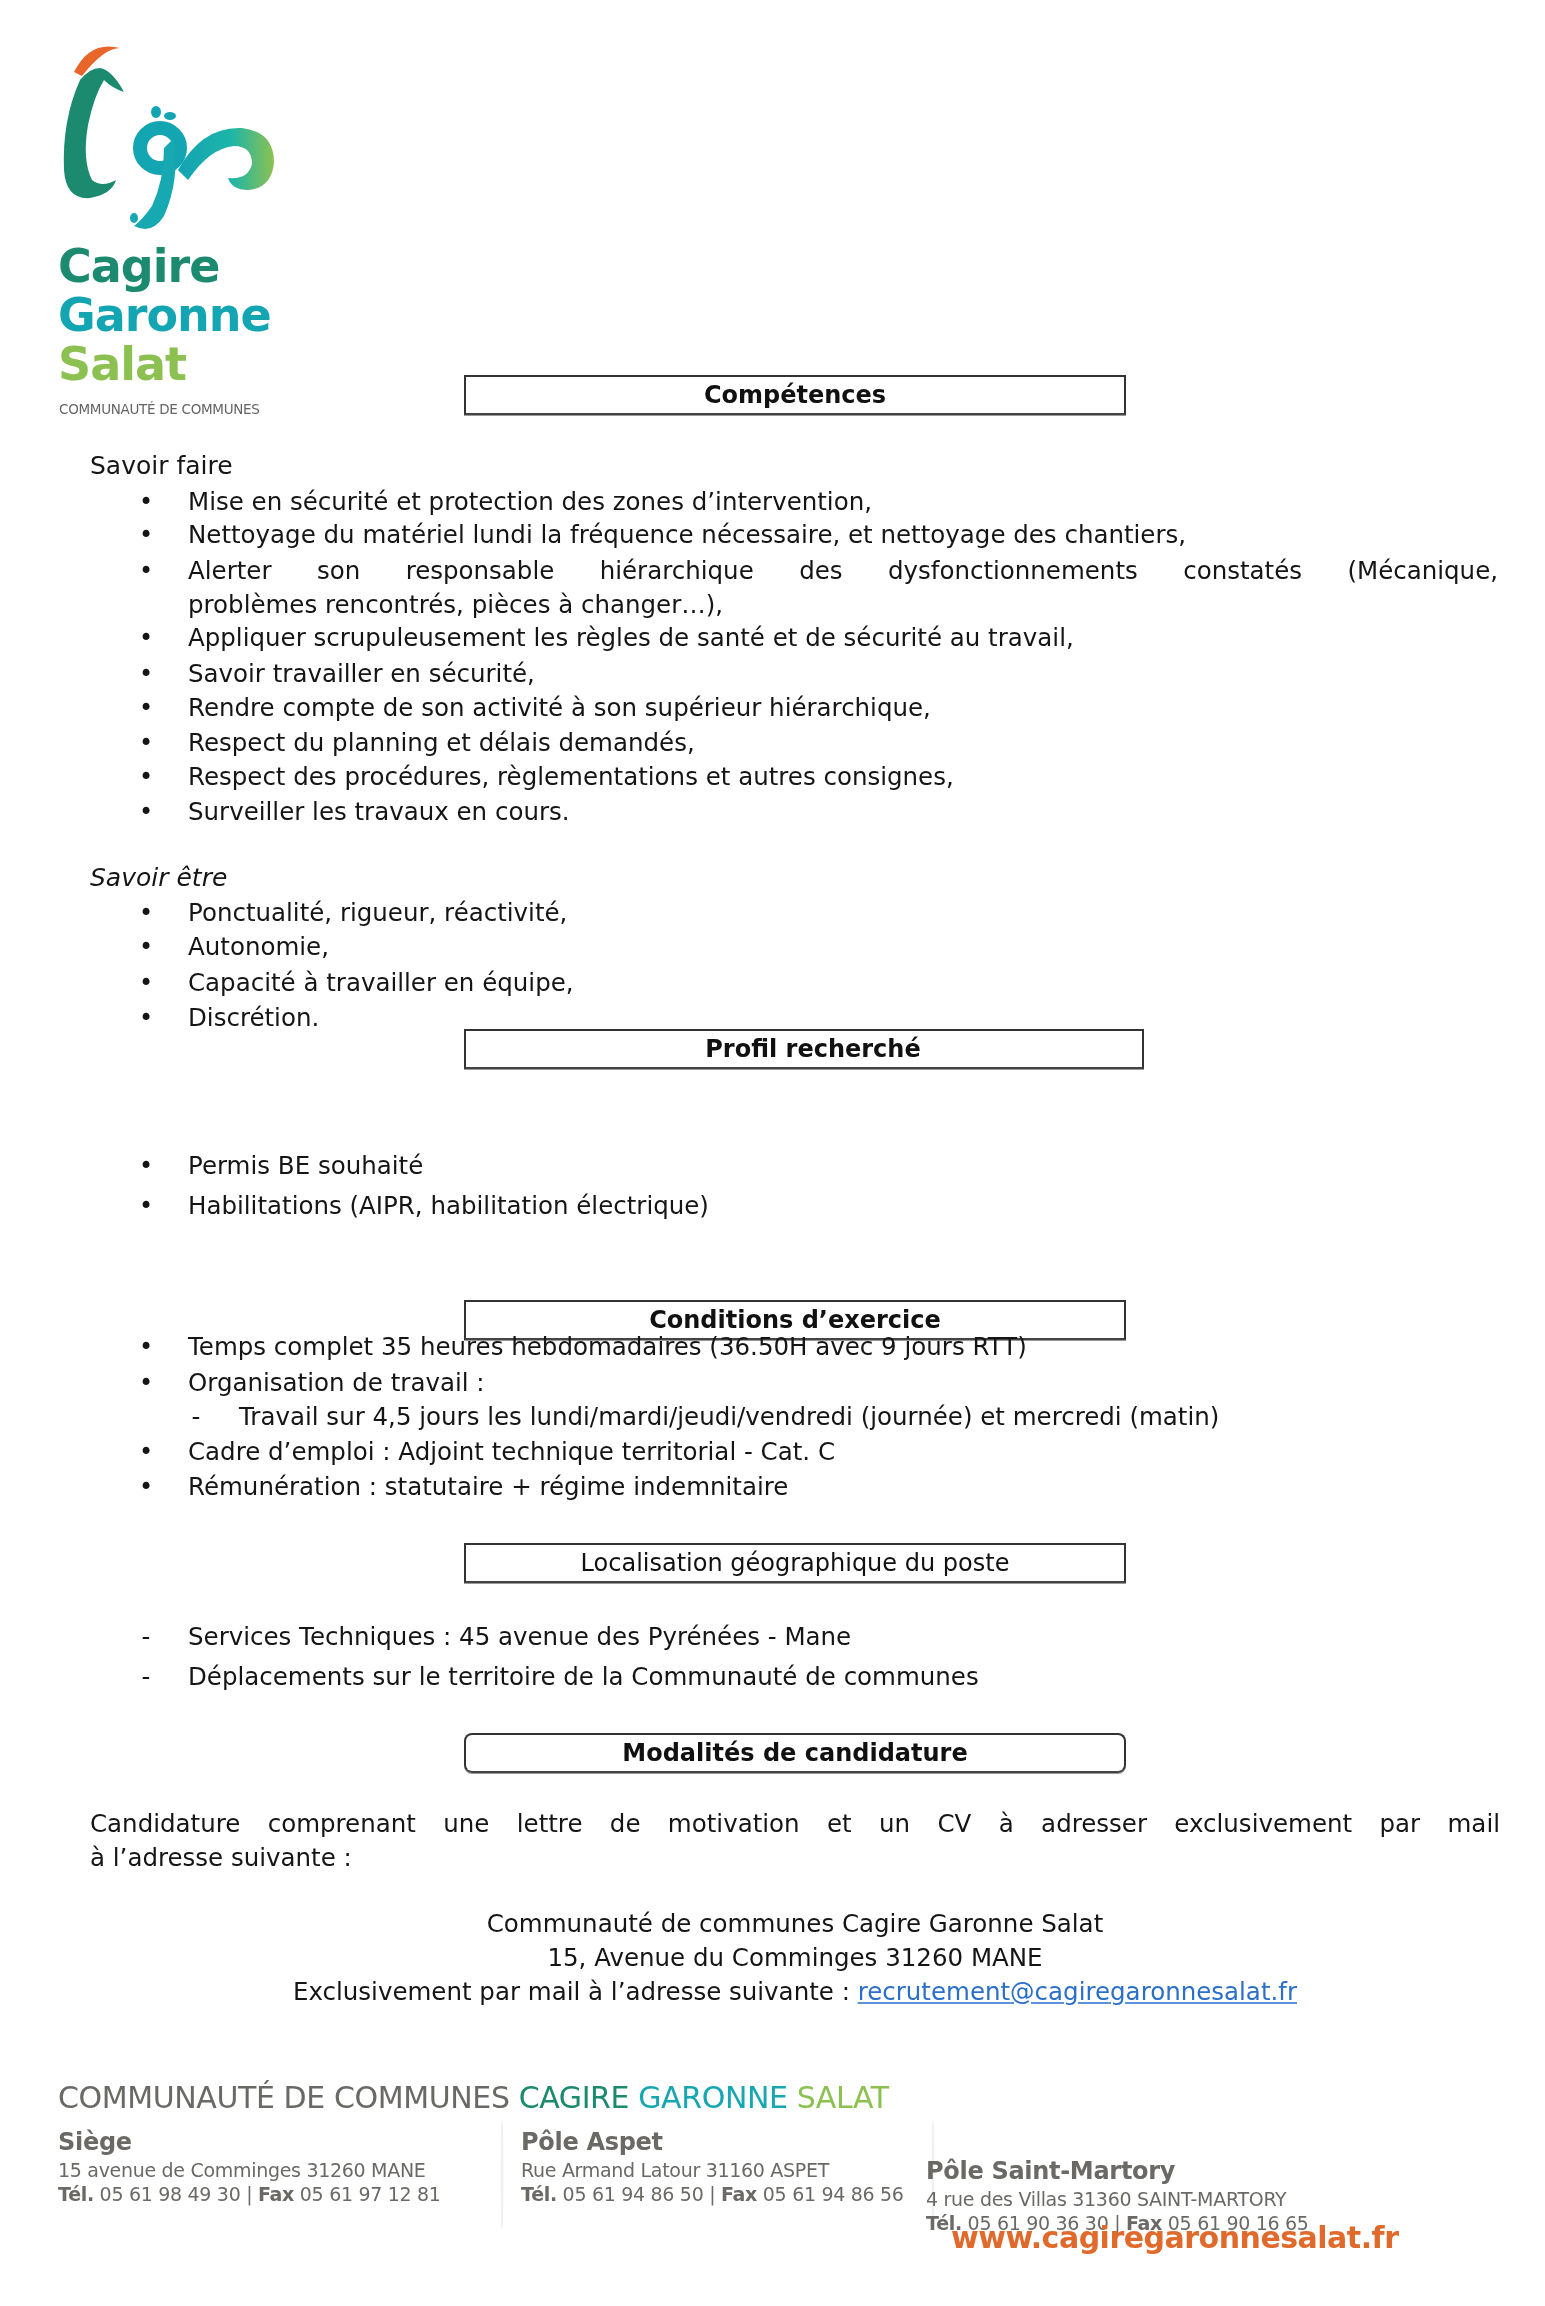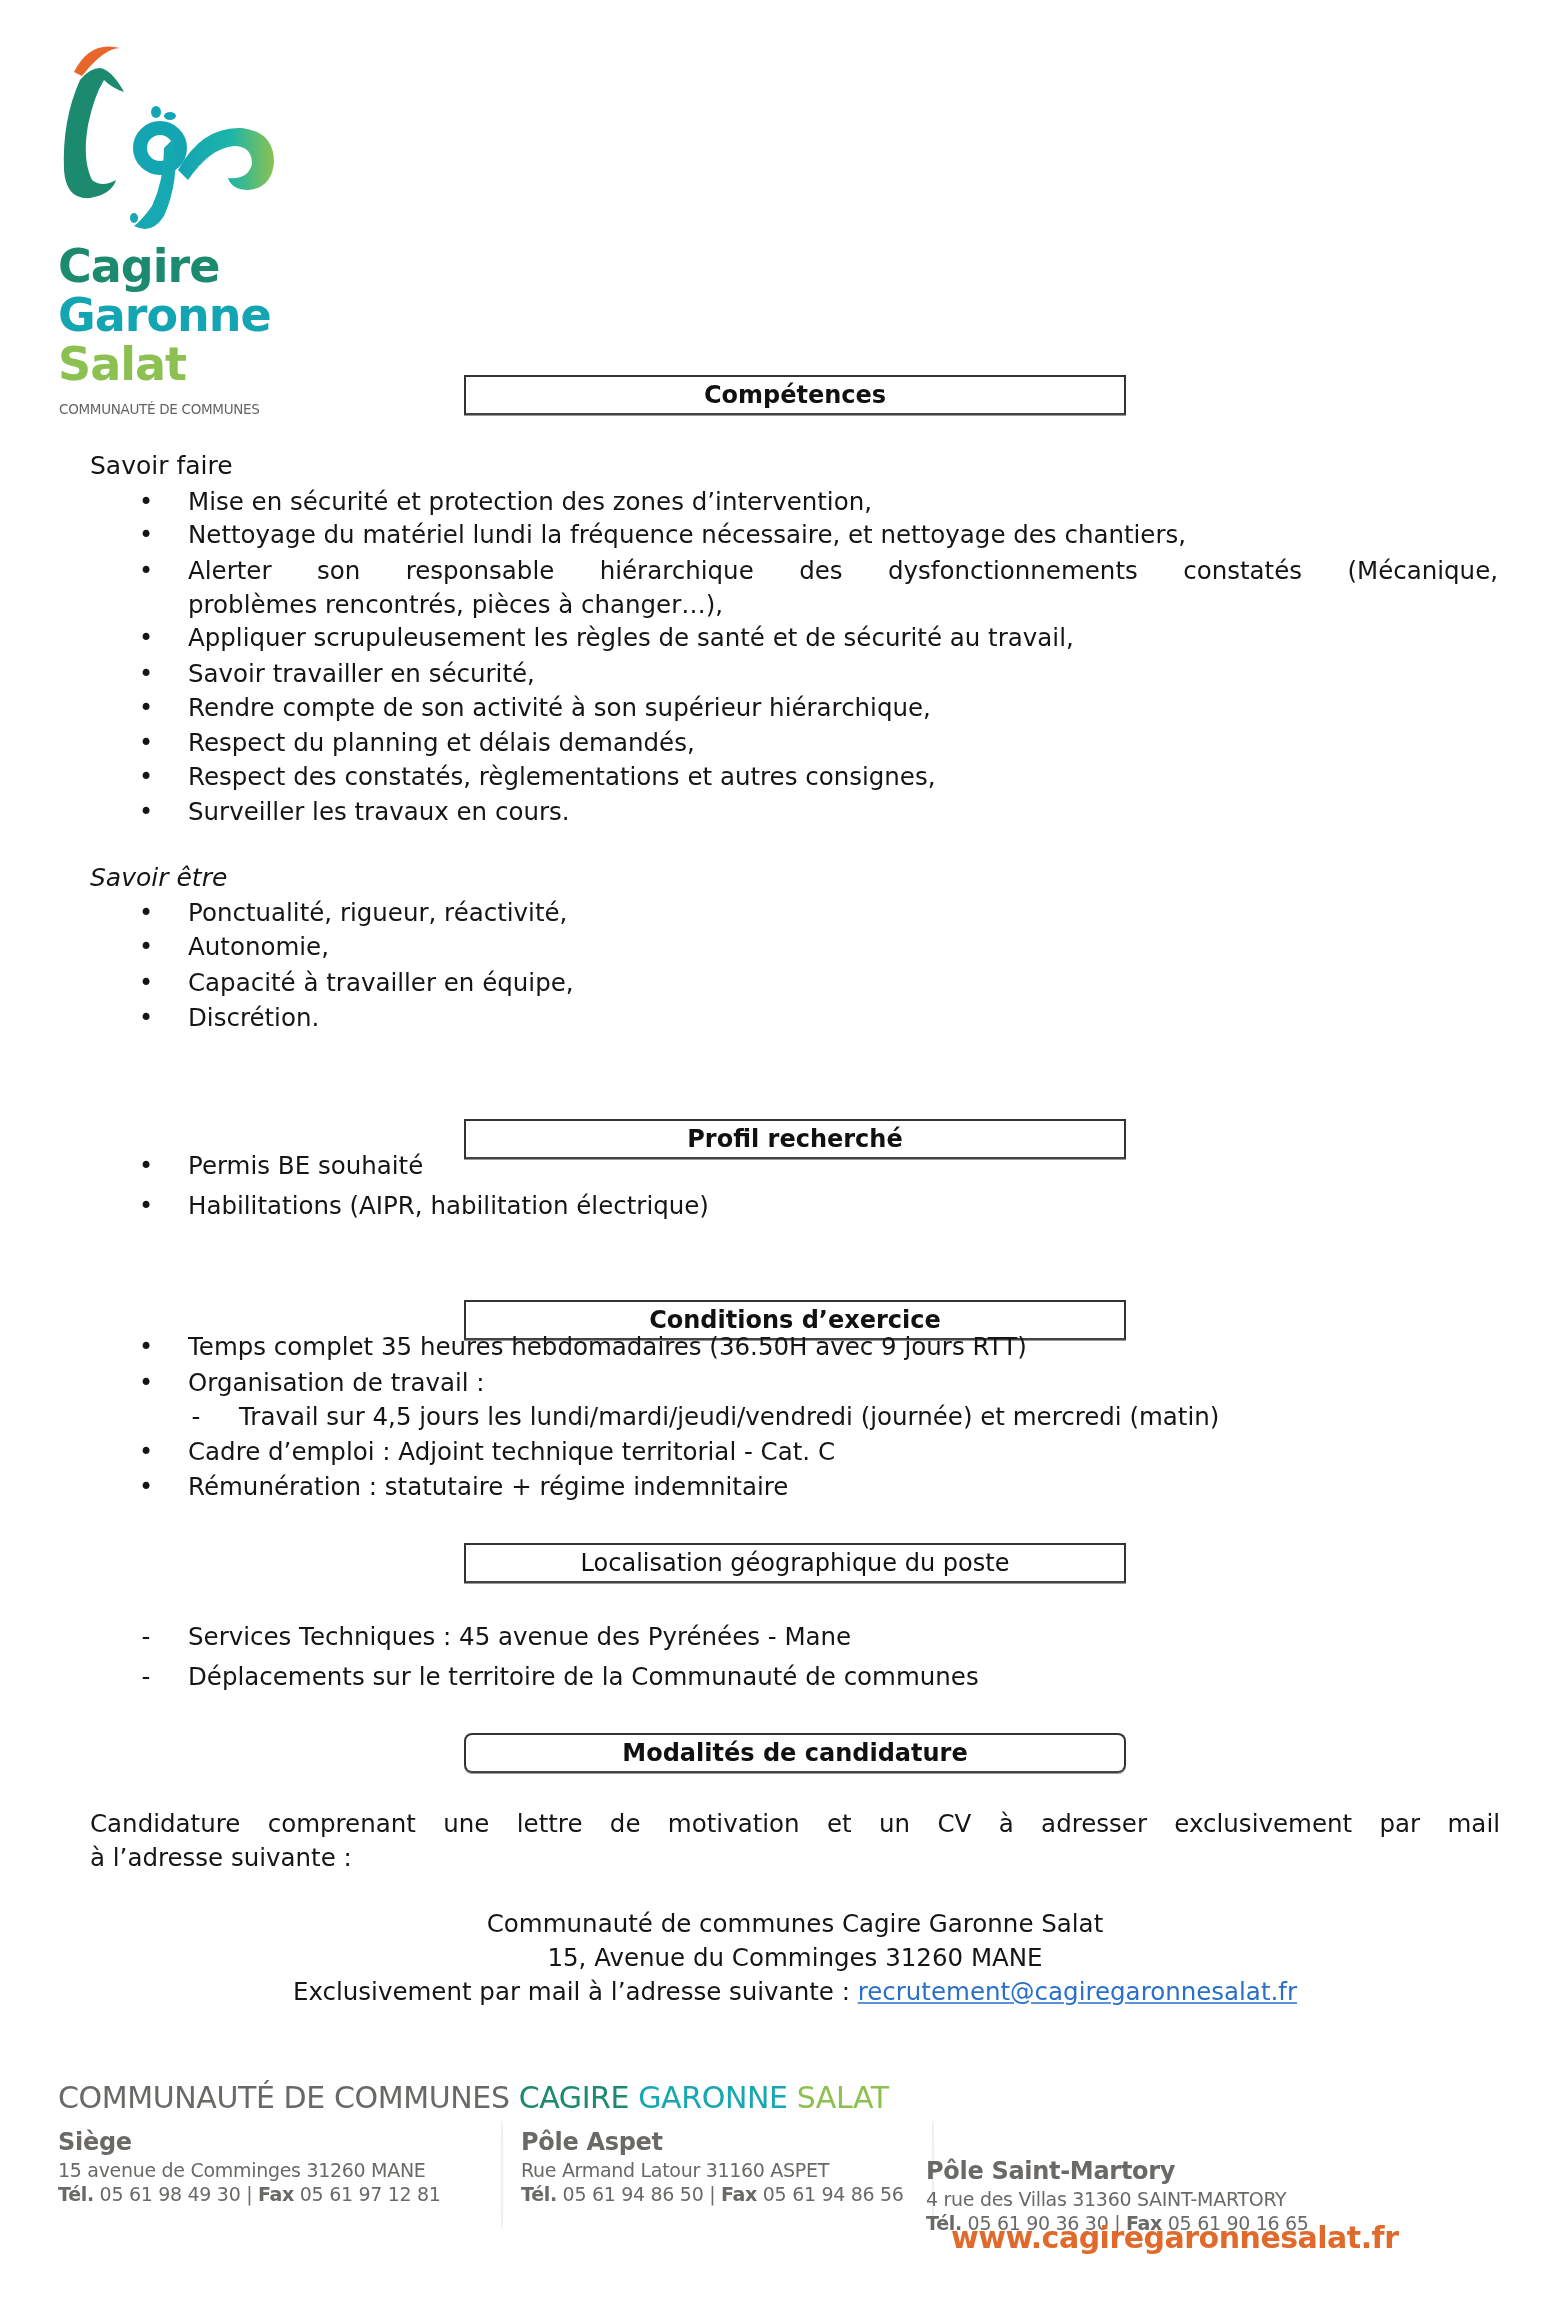--- a/index.html
+++ b/index.html
@@ -106,40 +106,40 @@
   <div class="line bullet" style="top:657px;">•</div>
   <div class="line btext" style="top:657px;">Savoir travailler en sécurité,</div>
 
   <div class="line bullet" style="top:691px;">•</div>
   <div class="line btext" style="top:691px;">Rendre compte de son activité à son supérieur hiérarchique,</div>
 
   <div class="line bullet" style="top:726px;">•</div>
   <div class="line btext" style="top:726px;">Respect du planning et délais demandés,</div>
 
   <div class="line bullet" style="top:760px;">•</div>
-  <div class="line btext" style="top:760px;">Respect des constatés, règlementations et autres consignes,</div>
+  <div class="line btext" style="top:760px;">Respect des procédures, règlementations et autres consignes,</div>
 
   <div class="line bullet" style="top:795px;">•</div>
   <div class="line btext" style="top:795px;">Surveiller les travaux en cours.</div>
 </div>
 
 <div class="line subhead" style="top:861px;font-style:italic;">Savoir être</div>
 
 <div>
   <div class="line bullet" style="top:896px;">•</div>
   <div class="line btext" style="top:896px;">Ponctualité, rigueur, réactivité,</div>
   <div class="line bullet" style="top:930px;">•</div>
   <div class="line btext" style="top:930px;">Autonomie,</div>
   <div class="line bullet" style="top:966px;">•</div>
   <div class="line btext" style="top:966px;">Capacité à travailler en équipe,</div>
   <div class="line bullet" style="top:1001px;">•</div>
   <div class="line btext" style="top:1001px;">Discrétion.</div>
 </div>
 
-<div class="box" style="top:1119px;">Profil recherché</div>
+<div class="box" style="top:1029px;padding-left:18px;">Profil recherché</div>
 <div>
   <div class="line bullet" style="top:1149px;">•</div>
   <div class="line btext" style="top:1149px;">Permis BE souhaité</div>
   <div class="line bullet" style="top:1189px;">•</div>
   <div class="line btext" style="top:1189px;">Habilitations (AIPR, habilitation électrique)</div>
 </div>
 
 <div class="box" style="top:1300px;">Conditions d’exercice</div>
 <div>
   <div class="line bullet" style="top:1330px;">•</div>

